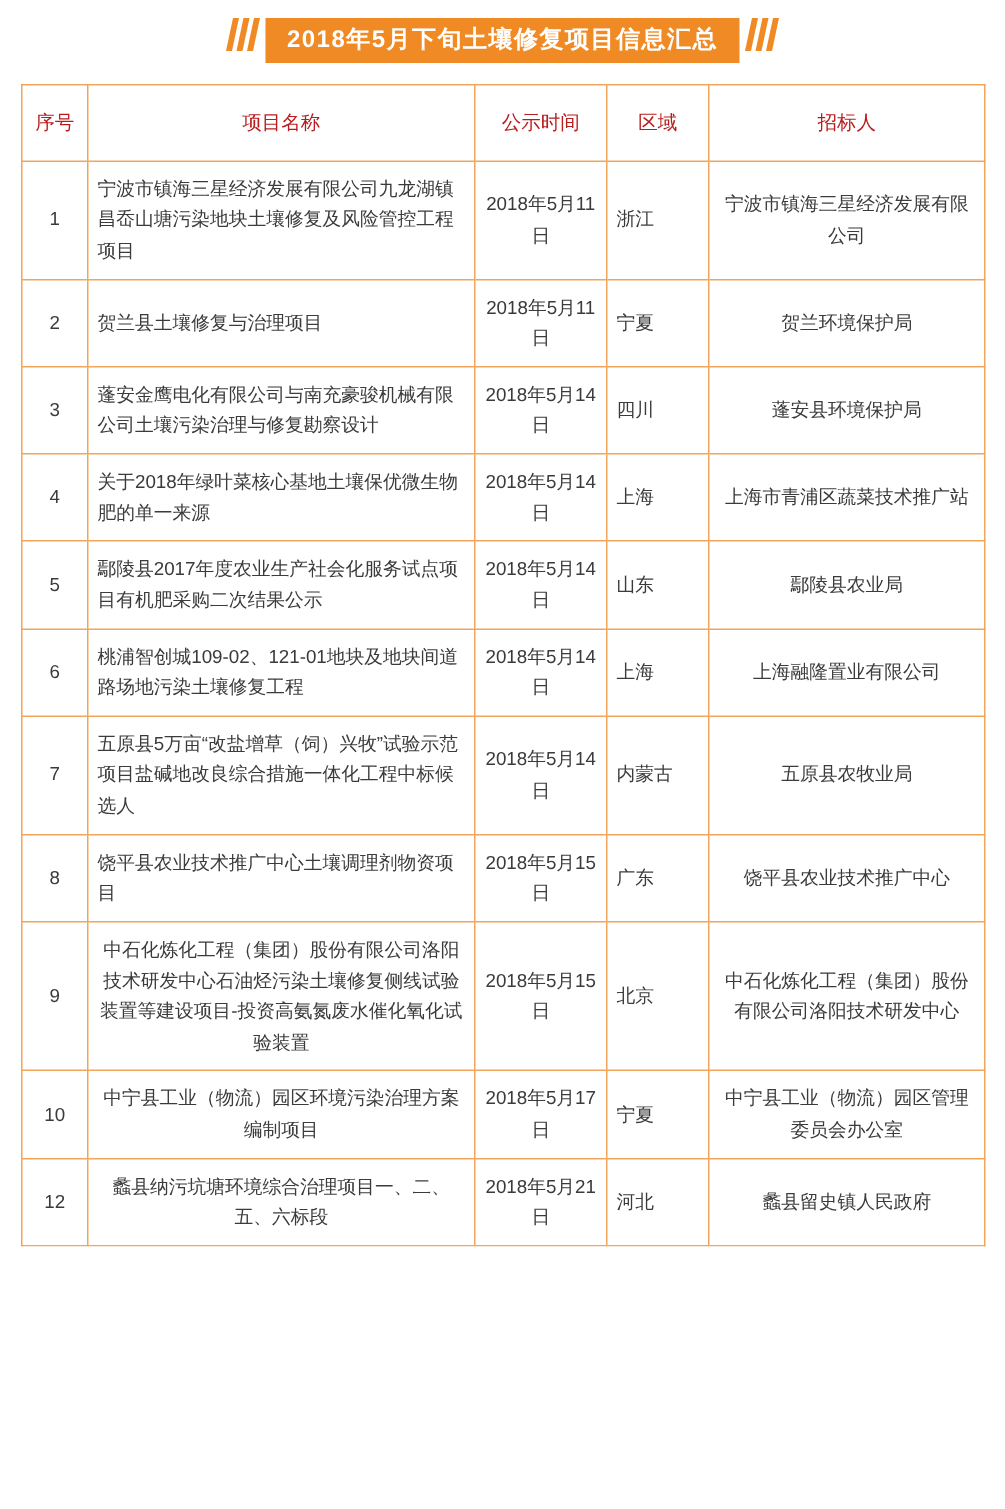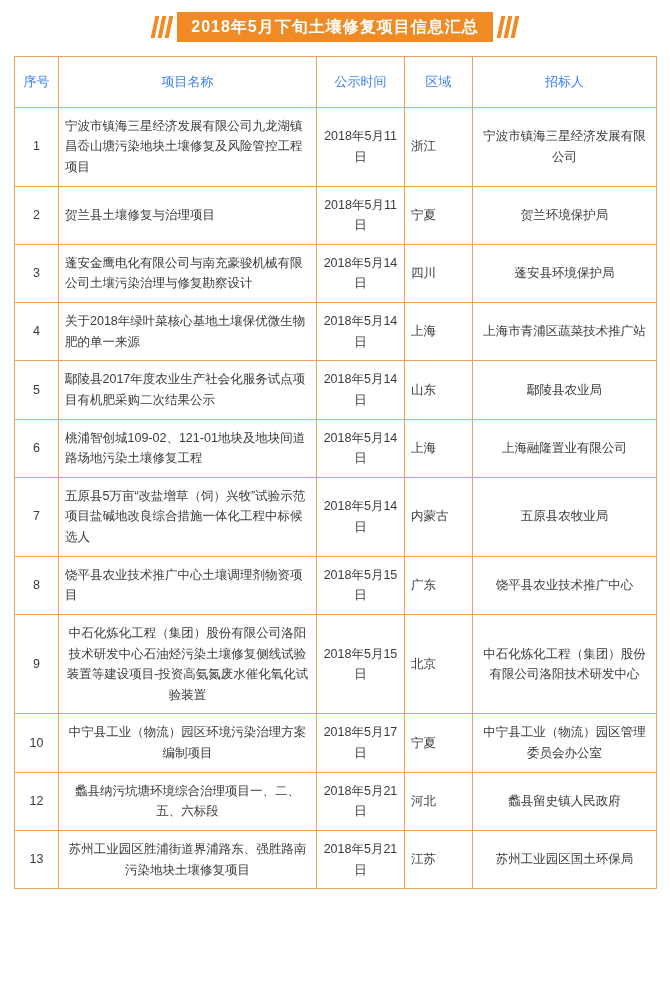--- a/index.html
+++ b/index.html
@@ -13,21 +13,20 @@
     color: #3b3b3b;
   }
   .page {
     width: 670px;
     box-sizing: border-box;
     padding: 0;
   }
   
   .title-wrap {
     display: flex;
-    align-items: center;
     justify-content: center;
     padding: 12px 0 10px 0;
   }
   .title-bars {
     display: flex;
     gap: 3px;
     margin: 0 6px;
   }
   .title-bars .bar {
     width: 4px;
@@ -57,21 +56,21 @@
     border: 1px solid #f0a55a;
     padding: 8px 6px;
     font-size: 12.5px;
     line-height: 1.65;
     vertical-align: middle;
     word-break: break-all;
   }
   table.info-table th {
     font-weight: normal;
     text-align: center;
-    color: #3b82f6;
+    color: #b91c1c;
     font-size: 13px;
     padding: 14px 6px;
   }
   col.c-seq { width: 44px; }
   col.c-name { width: 258px; }
   col.c-date { width: 88px; }
   col.c-region { width: 68px; }
   col.c-bidder { width: 184px; }
 
   td.seq { text-align: center; }
@@ -188,23 +187,16 @@
           <td class="region">宁夏</td>
           <td class="bidder">中宁县工业（物流）园区管理委员会办公室</td>
         </tr>
         <tr>
           <td class="seq">12</td>
           <td class="name center">蠡县纳污坑塘环境综合治理项目一、二、五、六标段</td>
           <td class="date">2018年5月21日</td>
           <td class="region">河北</td>
           <td class="bidder">蠡县留史镇人民政府</td>
         </tr>
-        <tr>
-          <td class="seq">13</td>
-          <td class="name center">苏州工业园区胜浦街道界浦路东、强胜路南污染地块土壤修复项目</td>
-          <td class="date">2018年5月21日</td>
-          <td class="region">江苏</td>
-          <td class="bidder">苏州工业园区国土环保局</td>
-        </tr>
       </tbody>
   </table>
 
 </div>
 
 </body></html>

